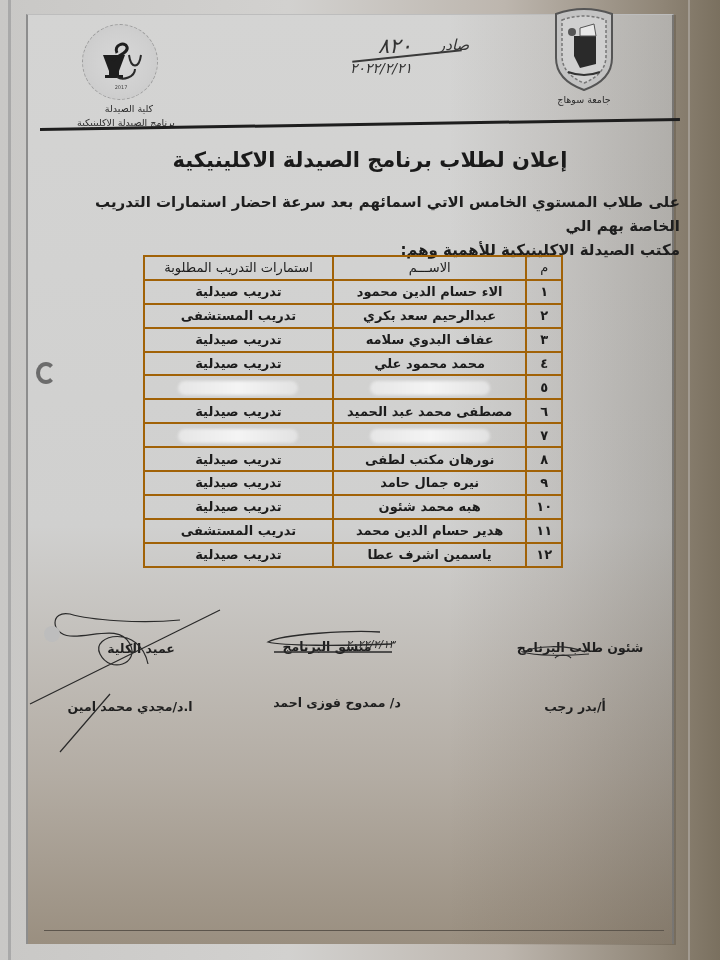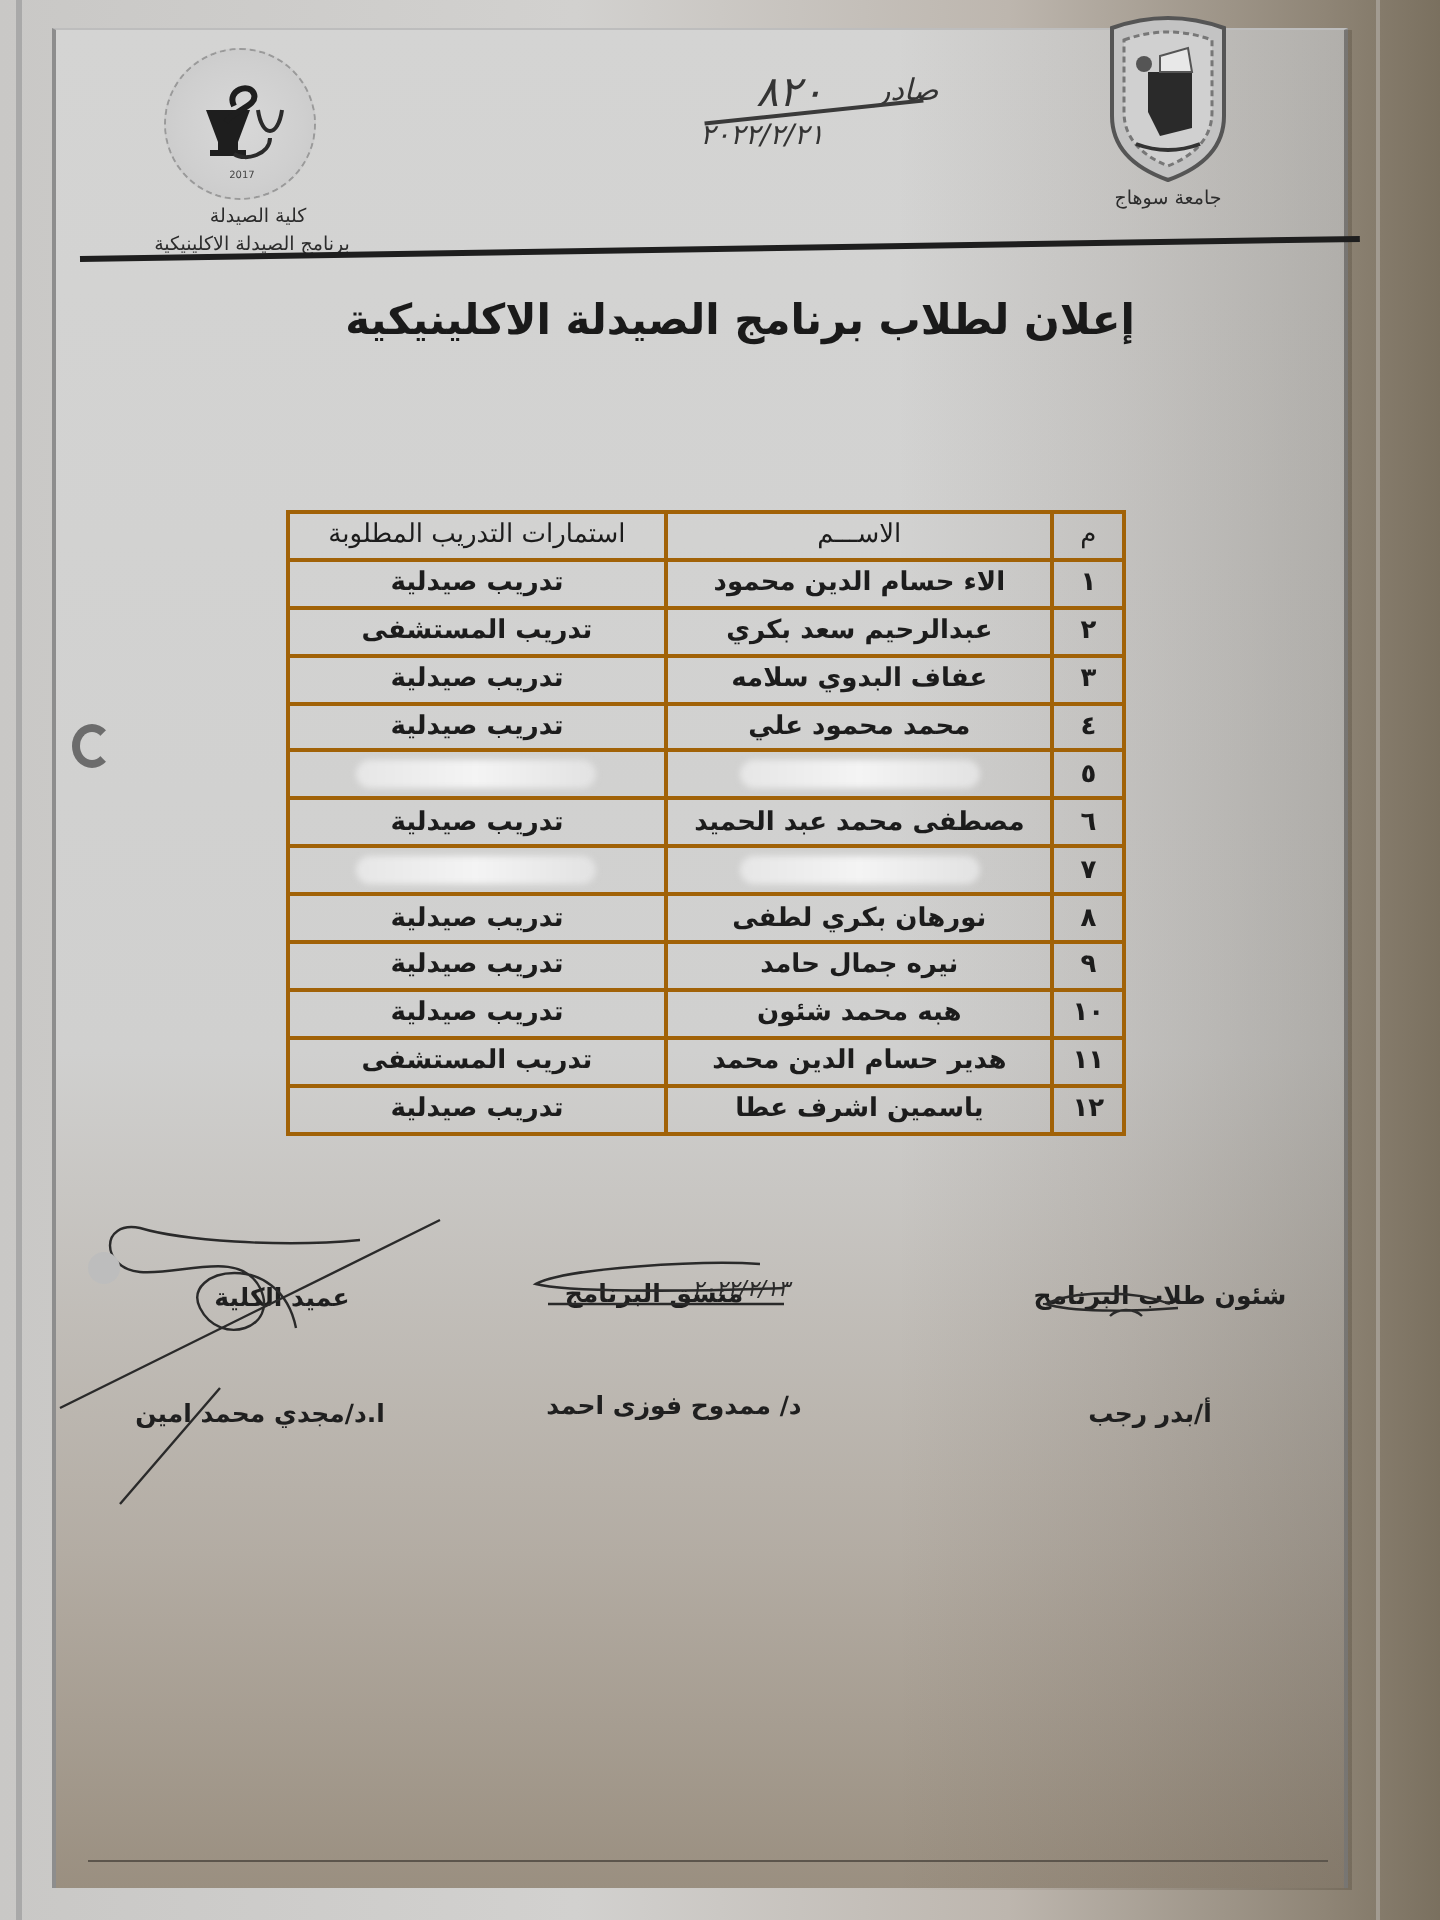--- a/index.html
+++ b/index.html
@@ -142,20 +142,22 @@
 
 <div class="abs ref-label rtl">صادر</div>
 <div class="abs ref-number">٨٢٠</div>
 <div class="abs ref-line"></div>
 <div class="abs ref-date">٢٠٢٢/٢/٢١</div>
 
 <div class="abs header-rule"></div>
 
 <div class="abs title rtl">إعلان لطلاب برنامج الصيدلة الاكلينيكية</div>
 <div class="abs intro rtl">
+  <div>على طلاب المستوي الخامس الاتي اسمائهم بعد سرعة احضار استمارات التدريب الخاصة بهم الي</div>
+  <div>مكتب الصيدلة الاكلينيكية للأهمية وهم:</div>
 </div>
 
 <table class="students">
   <thead>
     <tr>
       <th class="col-num">م</th>
       <th class="col-name">الاســـم</th>
       <th class="col-form">استمارات التدريب المطلوبة</th>
     </tr>
   </thead>
@@ -190,21 +192,21 @@
       <td>مصطفى محمد عبد الحميد</td>
       <td>تدريب صيدلية</td>
     </tr>
     <tr>
       <td>٧</td>
       <td><span class="redacted"></span></td>
       <td><span class="redacted"></span></td>
     </tr>
     <tr>
       <td>٨</td>
-      <td>نورهان بكري لطفى</td>
+      <td>نورهان مكتب لطفى</td>
       <td>تدريب صيدلية</td>
     </tr>
     <tr>
       <td>٩</td>
       <td>نيره جمال حامد</td>
       <td>تدريب صيدلية</td>
     </tr>
     <tr>
       <td>١٠</td>
       <td>هبه محمد شئون</td>

